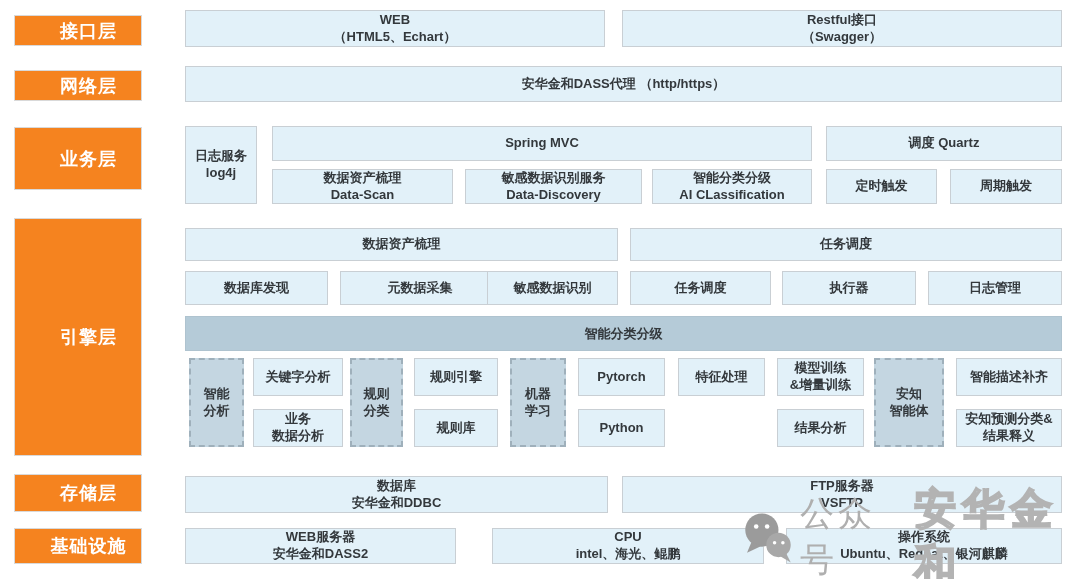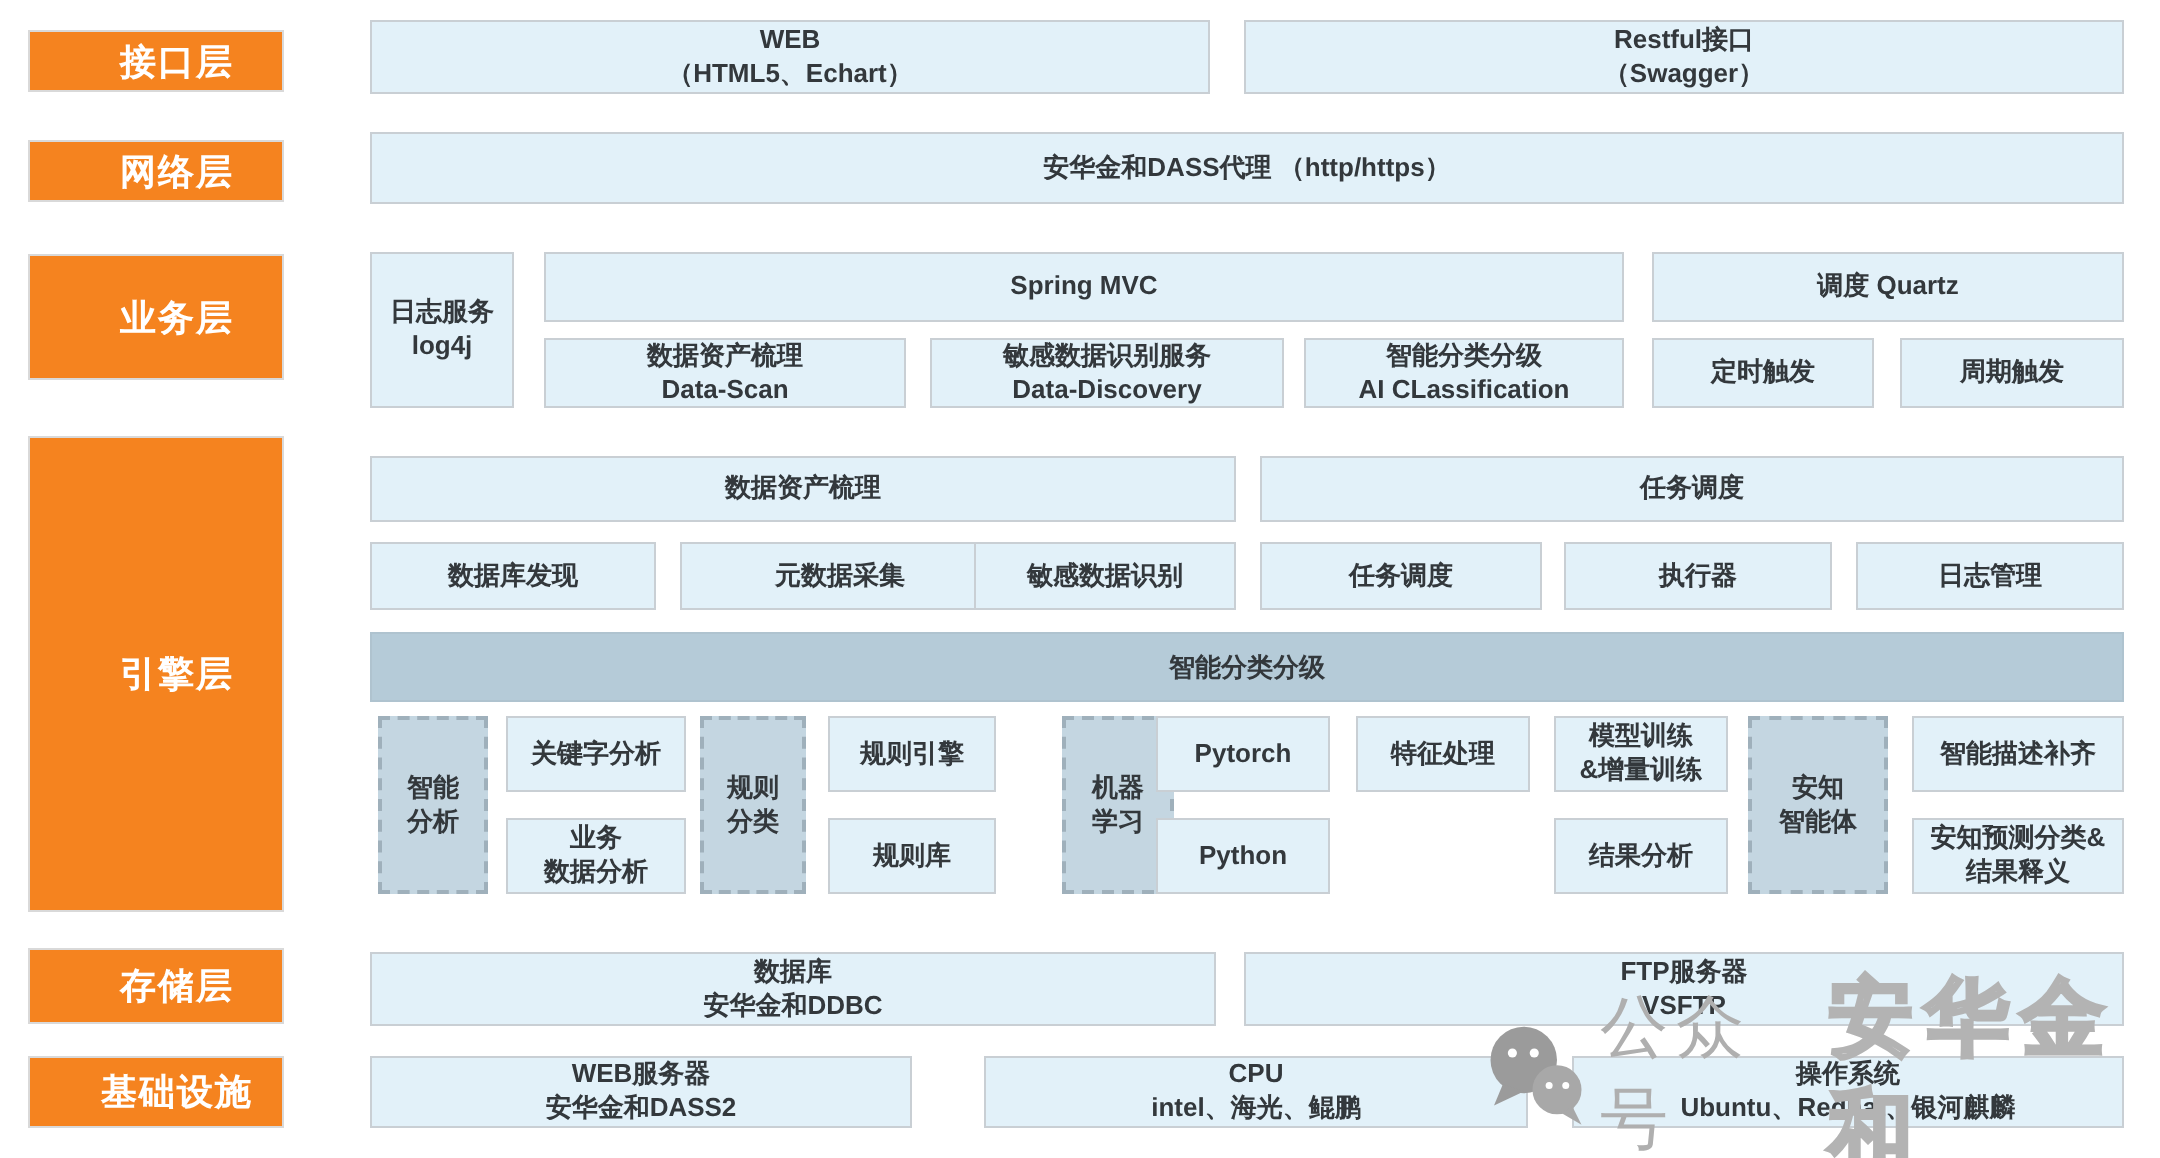--- a/index.html
+++ b/index.html
@@ -110,21 +110,21 @@
   <div class="box" style="left:253px;top:409px;width:90px;height:38px">
     <span>业务</span>
     <span>数据分析</span>
   </div>
   <div class="box dashed" style="left:350px;top:358px;width:53px;height:89px">
     <span>规则</span>
     <span>分类</span>
   </div>
   <div class="box" style="left:414px;top:358px;width:84px;height:38px">规则引擎</div>
   <div class="box" style="left:414px;top:409px;width:84px;height:38px">规则库</div>
-  <div class="box dashed" style="left:531px;top:358px;width:56px;height:89px">
+  <div class="box dashed" style="left:510px;top:358px;width:56px;height:89px">
     <span>机器</span>
     <span>学习</span>
   </div>
   <div class="box" style="left:578px;top:358px;width:87px;height:38px">Pytorch</div>
   <div class="box" style="left:578px;top:409px;width:87px;height:38px">Python</div>
   <div class="box" style="left:678px;top:358px;width:87px;height:38px">特征处理</div>
   <div class="box" style="left:777px;top:358px;width:87px;height:38px">
     <span>模型训练</span>
     <span>&amp;增量训练</span>
   </div>

